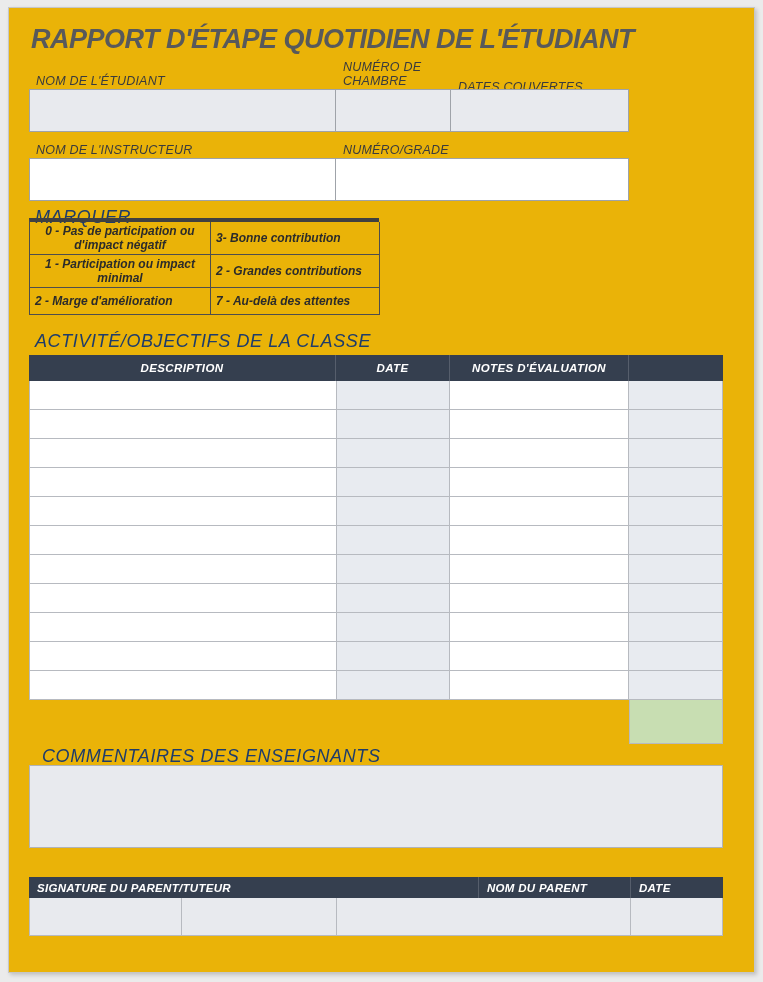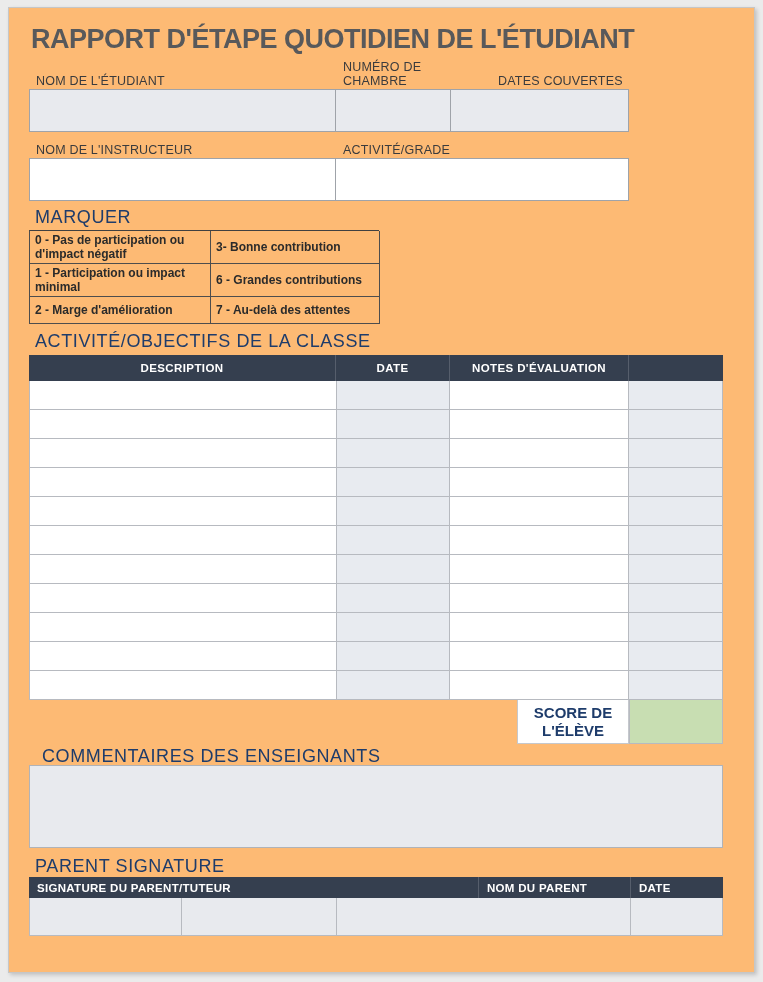--- a/index.html
+++ b/index.html
@@ -16,42 +16,43 @@
   html,body{width:763px;height:982px;}
   body{
     background:#ebebeb;
     font-family:"Liberation Sans", sans-serif;
     position:relative;
   }
   .page{
     position:absolute;
     left:8px; top:7px;
     width:747px; height:966px;
-    background:#fdba74;
+    background:#eab308;
     border:1px solid #c6c6c6;
     box-shadow:2px 2px 4px rgba(0,0,0,0.18);
+    font-style:italic;
   }
   .abs{position:absolute;}
   .title{
     left:22px; top:16px;
     font-size:27px;
     font-weight:800;
     letter-spacing:-0.5px;
     color:var(--title-gray);
     white-space:nowrap;
   }
   .field-label{
     font-size:12.5px;
     color:#3a3b3d;
     letter-spacing:0.2px;
     line-height:1.15;
   }
   .lbl-student{left:27px; top:66px;}
   .lbl-room{left:334px; top:52px; width:95px;}
-  .lbl-dates{left:449px; top:66px;margin-left:40px;}
+  .lbl-dates{left:449px; top:72px;}
   .lbl-instructor{left:27px; top:135px;}
   .lbl-subject{left:334px; top:135px;}
 
   .fieldrow{
     display:flex;
     border:1px solid var(--box-border);
   }
   .fieldrow1{left:20px; top:81px; width:600px; height:43px;}
   .fieldrow2{left:20px; top:150px; width:600px; height:43px;}
   .fcell{height:100%; border-right:1px solid var(--box-border);}
@@ -66,26 +67,27 @@
     color:var(--accent-navy);
     letter-spacing:0.6px;
     white-space:nowrap;
   }
   .h-marquer{left:26px; top:199px;}
   .h-activity{left:26px; top:323px;}
   .h-comments{left:33px; top:738px;}
   .h-parent{left:26px; top:848px;}
 
   .marquer-table{
-    left:20px; top:222px; width:350px;
+    left:20px; top:210px; width:350px;
     display:grid;
     grid-template-columns:181px 169px;
     grid-template-rows:33px 33px 27px;
-    border-top:1px solid #404040;
+    border-top:4px solid #404040;
     border-left:1px solid #4d4d4d;
+    text-align:center;
   }
   .mcell{
     border-right:1px solid #4d4d4d;
     border-bottom:1px solid #4d4d4d;
     font-size:12px;
     font-weight:700;
     color:#2b2b2b;
     line-height:1.18;
     padding:1px 5px;
     display:flex;
@@ -191,34 +193,34 @@
   <div class="abs field-label lbl-room">NUMÉRO DE CHAMBRE</div>
   <div class="abs field-label lbl-dates">DATES COUVERTES</div>
 
   <div class="abs fieldrow fieldrow1">
     <div class="fcell fw1"></div>
     <div class="fcell fw2"></div>
     <div class="fcell fw3"></div>
   </div>
 
   <div class="abs field-label lbl-instructor">NOM DE L'INSTRUCTEUR</div>
-  <div class="abs field-label lbl-subject">ACTIVITÉ/GRADE</div>
+  <div class="abs field-label lbl-subject">NUMÉRO/GRADE</div>
 
   <div class="abs fieldrow fieldrow2">
     <div class="fcell fw1"></div>
     <div class="fcell fw4"></div>
   </div>
 
   <div class="abs section-h h-marquer">MARQUER</div>
 
   <div class="abs marquer-table">
     <div class="mcell">0 - Pas de participation ou d'impact négatif</div>
     <div class="mcell">3- Bonne contribution</div>
     <div class="mcell">1 - Participation ou impact minimal</div>
-    <div class="mcell">6 - Grandes contributions</div>
+    <div class="mcell">2 - Grandes contributions</div>
     <div class="mcell">2 - Marge d'amélioration</div>
     <div class="mcell">7 - Au-delà des attentes</div>
   </div>
 
   <div class="abs section-h h-activity">ACTIVITÉ/OBJECTIFS DE LA CLASSE</div>
 
   <div class="abs activity-header">
     <div class="ahc aw1">DESCRIPTION</div>
     <div class="ahc aw2">DATE</div>
     <div class="ahc aw3">NOTES D'ÉVALUATION</div>
@@ -287,27 +289,25 @@
         <div class="acell c4"></div>
       </div>
       <div class="arow">
         <div class="acell c1"></div>
         <div class="acell c2"></div>
         <div class="acell c3"></div>
         <div class="acell c4"></div>
       </div>
     </div>
 
-  <div class="abs score-label-cell">SCORE DE L'ÉLÈVE</div>
   <div class="abs score-value-cell"></div>
 
   <div class="abs section-h h-comments">COMMENTAIRES DES ENSEIGNANTS</div>
   <div class="abs comments-box"></div>
 
-  <div class="abs section-h h-parent">PARENT SIGNATURE</div>
 
   <div class="abs parent-header">
     <div class="phc pw2">SIGNATURE DU PARENT/TUTEUR</div>
     <div class="phc pw1">NOM DU PARENT</div>
     <div class="phc pw3">DATE</div>
   </div>
 
   <div class="abs parent-body">
     <div class="pcell pc1"></div>
     <div class="pcell pc2"></div>

